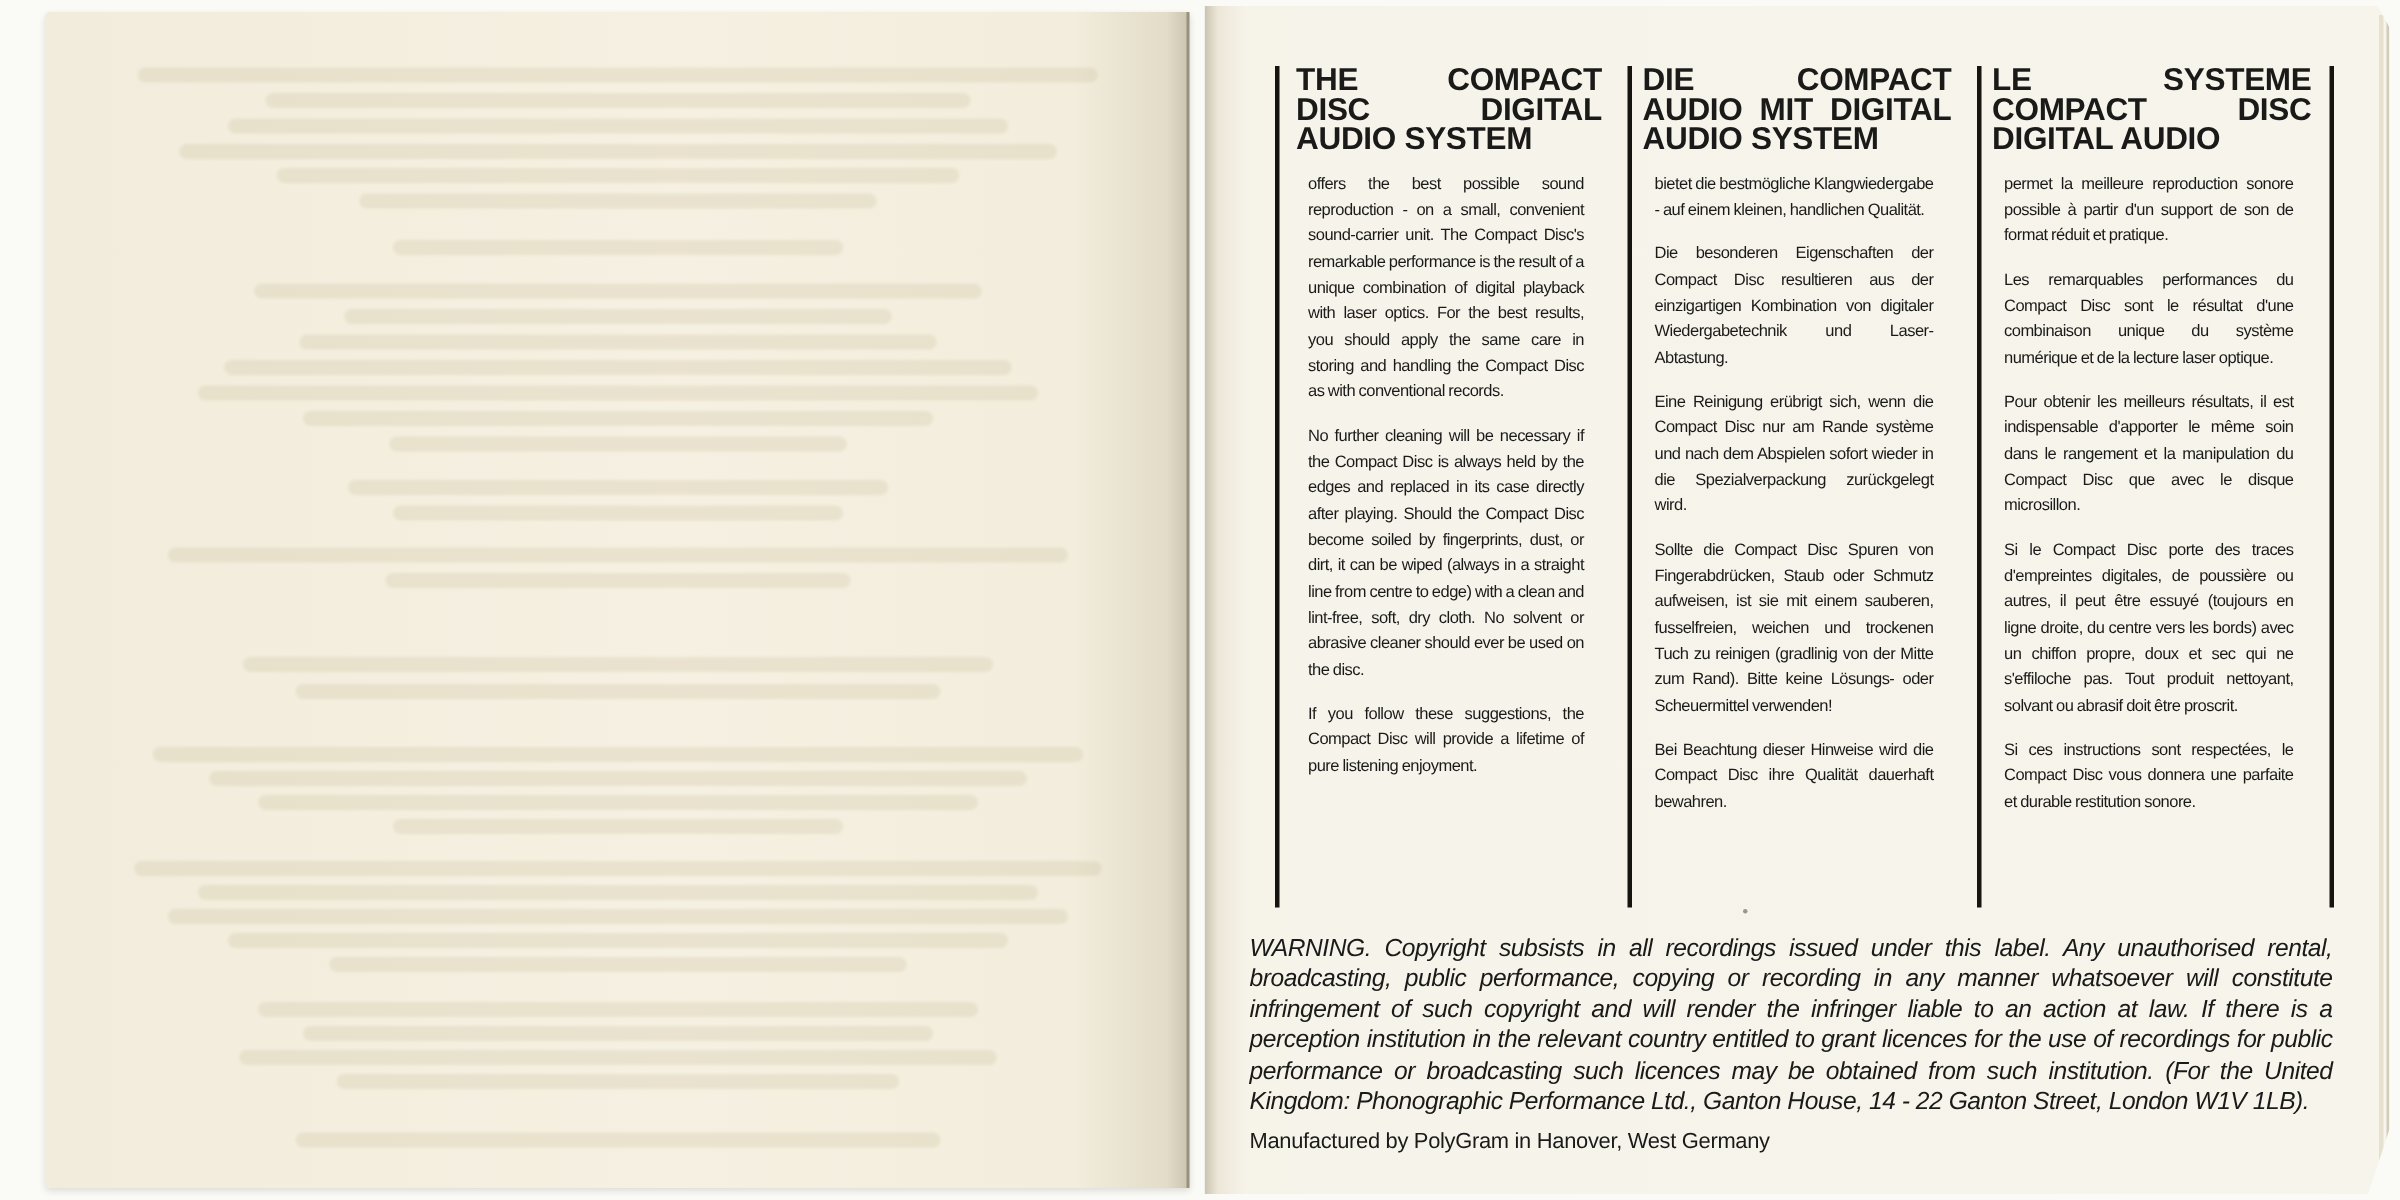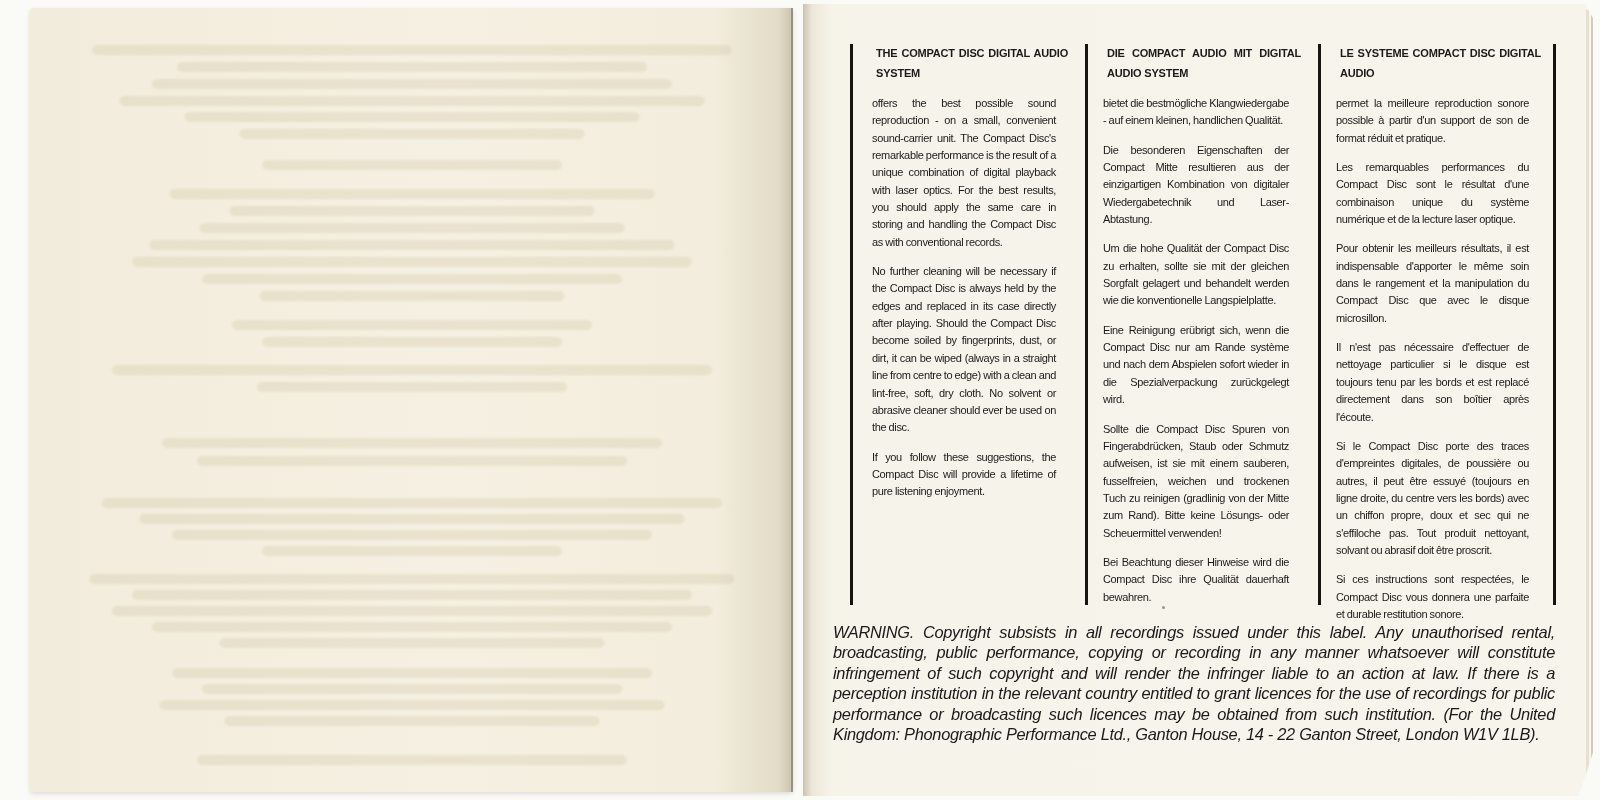--- a/index.html
+++ b/index.html
@@ -23,22 +23,22 @@
     box-shadow:0 2px 5px rgba(0,0,0,.14);}
   .page-right .edge1{position:absolute;right:4px;top:6px;width:3px;height:98%;
     background:#e6e1cf;}
   .page-right .edge2{position:absolute;right:0;top:2px;width:2px;height:99%;
     background:#d2ccb8;}
 
   .rule{position:absolute;width:3px;background:#15140f;}
 
   .col{position:absolute;top:40px;text-align:justify;text-justify:inter-word;
        letter-spacing:-0.35px;}
-  .col-heading{font-weight:bold;font-size:11px;line-height:19.5px;
-       letter-spacing:-0.2px;margin:0 0 2px 16px;text-align:justify;}
+  .col-heading{font-weight:bold;font-size:21px;line-height:19.5px;
+       letter-spacing:-0.2px;margin:0 0 2px 4px;text-align:justify;}
   .col p{margin:12px;font-size:11px;line-height:17.35px;word-spacing:-0.4px;}
 
   .warning{position:absolute;left:30px;top:618px;width:722px;
     font-size:16.4px;line-height:20.4px;text-align:justify;letter-spacing:-0.3px;font-style:italic;}
   .manufacture{position:absolute;left:30px;top:749px;font-size:14.6px;letter-spacing:-0.2px;}
 
   .speck{position:absolute;width:3px;height:3px;border-radius:50%;background:#4b4a44;opacity:.55;}
 </style>
 </head>
 <body>
@@ -99,39 +99,38 @@
           <p>offers the best possible sound reproduction - on a small, convenient sound-carrier unit. The Compact Disc's remarkable performance is the result of a unique combination of digital playback with laser optics. For the best results, you should apply the same care in storing and handling the Compact Disc as with conventional records.</p>
           <p>No further cleaning will be necessary if the Compact Disc is always held by the edges and replaced in its case directly after playing. Should the Compact Disc become soiled by fingerprints, dust, or dirt, it can be wiped (always in a straight line from centre to edge) with a clean and lint-free, soft, dry cloth. No solvent or abrasive cleaner should ever be used on the disc.</p>
           <p>If you follow these suggestions, the Compact Disc will provide a lifetime of pure listening enjoyment.</p>
         </div>
     </div>
 
     <div class="col" style="left:288px;width:210px">
       <div class="col-heading">DIE COMPACT AUDIO MIT DIGITAL AUDIO SYSTEM</div>
       <div>
           <p>bietet die bestmögliche Klangwiedergabe - auf einem kleinen, handlichen Qualität.</p>
-          <p>Die besonderen Eigenschaften der Compact Mitte resultieren aus der einzigartigen Kombination von digitaler Wiedergabetechnik und Laser-Abtastung.</p>
-          <p>Um die hohe Qualität der Compact Disc zu erhalten, sollte sie mit der gleichen Sorgfalt gelagert und behandelt werden wie die konventionelle Langspielplatte.</p>
+          <p>Die besonderen Eigenschaften der Compact Disc resultieren aus der einzigartigen Kombination von digitaler Wiedergabetechnik und Laser-Abtastung.</p>
           <p>Eine Reinigung erübrigt sich, wenn die Compact Disc nur am Rande système und nach dem Abspielen sofort wieder in die Spezialverpackung zurückgelegt wird.</p>
           <p>Sollte die Compact Disc Spuren von Fingerabdrücken, Staub oder Schmutz aufweisen, ist sie mit einem sauberen, fusselfreien, weichen und trockenen Tuch zu reinigen (gradlinig von der Mitte zum Rand). Bitte keine Lösungs- oder Scheuermittel verwenden!</p>
           <p>Bei Beachtung dieser Hinweise wird die Compact Disc ihre Qualität dauerhaft bewahren.</p>
         </div>
     </div>
 
     <div class="col" style="left:521px;width:217px">
       <div class="col-heading">LE SYSTEME COMPACT DISC DIGITAL AUDIO</div>
       <div>
           <p>permet la meilleure reproduction sonore possible à partir d'un support de son de format réduit et pratique.</p>
           <p>Les remarquables performances du Compact Disc sont le résultat d'une combinaison unique du système numérique et de la lecture laser optique.</p>
           <p>Pour obtenir les meilleurs résultats, il est indispensable d'apporter le même soin dans le rangement et la manipulation du Compact Disc que avec le disque microsillon.</p>
-          <p>Il n'est pas nécessaire d'effectuer de nettoyage particulier si le disque est toujours tenu par les bords et est replacé directement dans son boîtier après l'écoute.</p>
           <p>Si le Compact Disc porte des traces d'empreintes digitales, de poussière ou autres, il peut être essuyé (toujours en ligne droite, du centre vers les bords) avec un chiffon propre, doux et sec qui ne s'effiloche pas. Tout produit nettoyant, solvant ou abrasif doit être proscrit.</p>
           <p>Si ces instructions sont respectées, le Compact Disc vous donnera une parfaite et durable restitution sonore.</p>
         </div>
     </div>
 
     <div class="warning">WARNING. Copyright subsists in all recordings issued under this label. Any unauthorised rental, broadcasting, public performance, copying or recording in any manner whatsoever will constitute infringement of such copyright and will render the infringer liable to an action at law. If there is a perception institution in the relevant country entitled to grant licences for the use of recordings for public performance or broadcasting such licences may be obtained from such institution. (For the United Kingdom: Phonographic Performance Ltd., Ganton House, 14 - 22 Ganton Street, London W1V 1LB).</div>
 
+    <div class="manufacture">Manufactured by PolyGram in Hanover, West Germany</div>
 
     <div class="speck" style="left:359px;top:602px"></div>
   </div>
 
 </div>
 
 </body></html>

